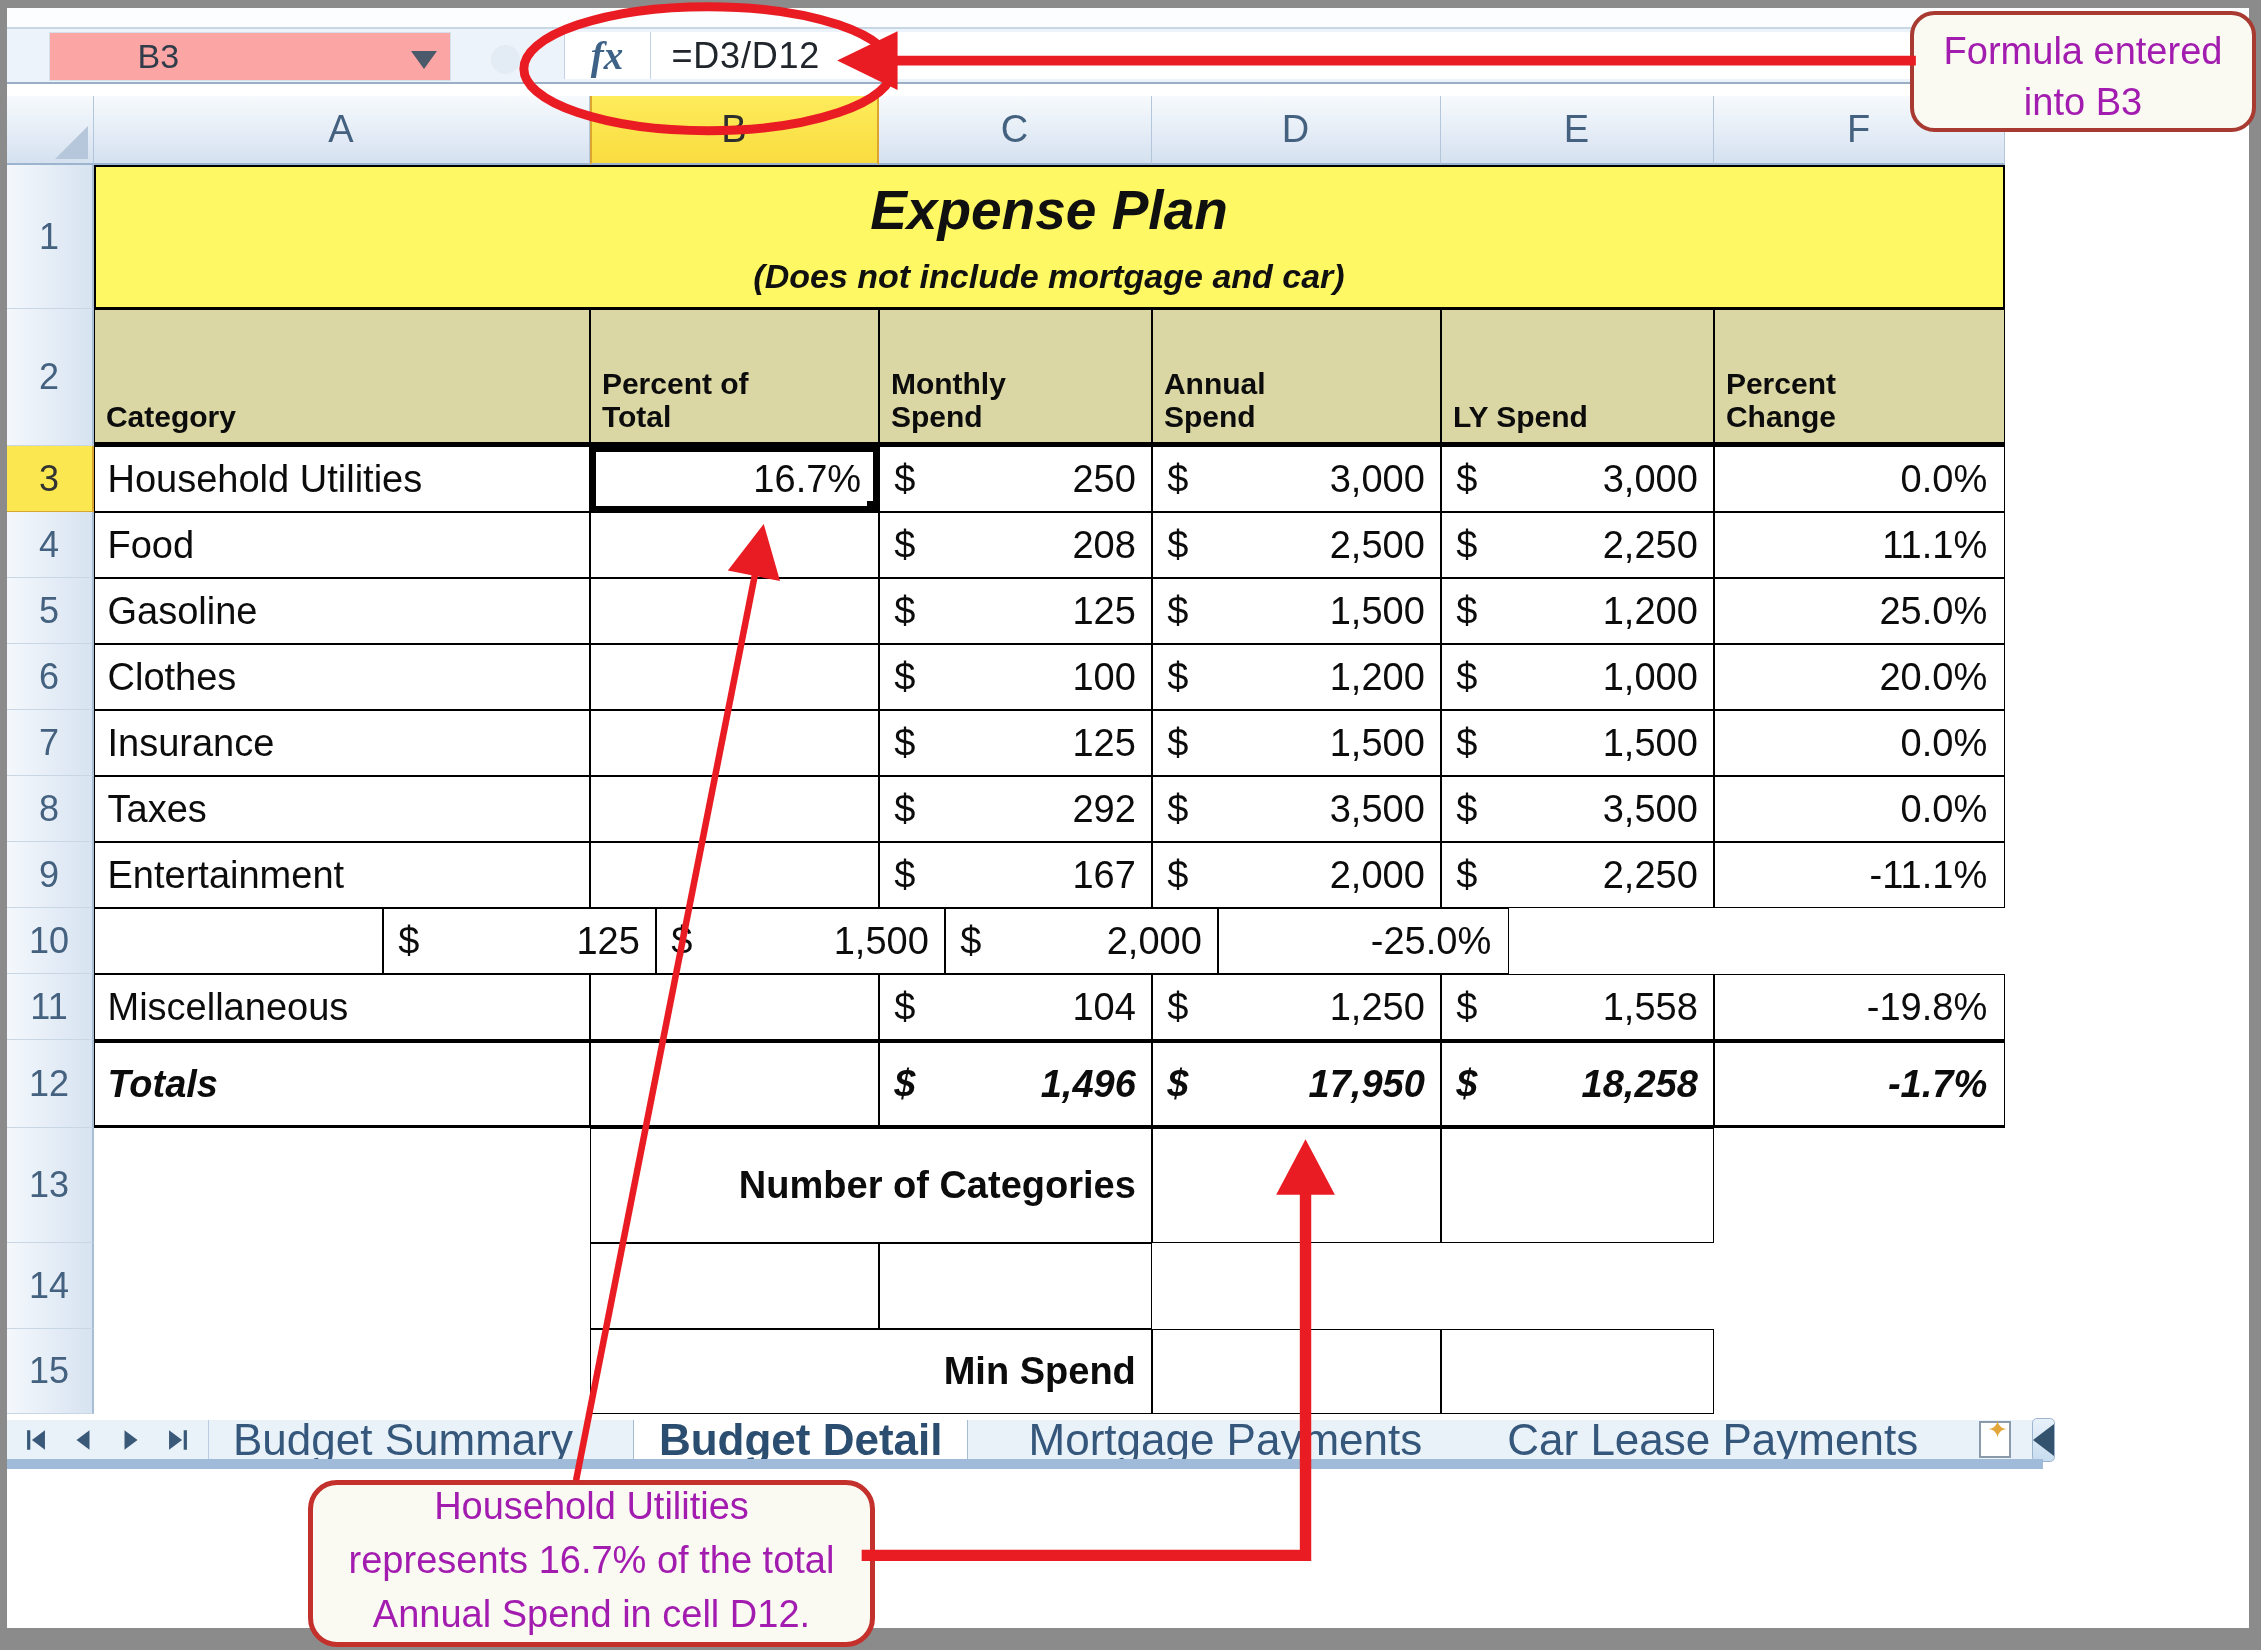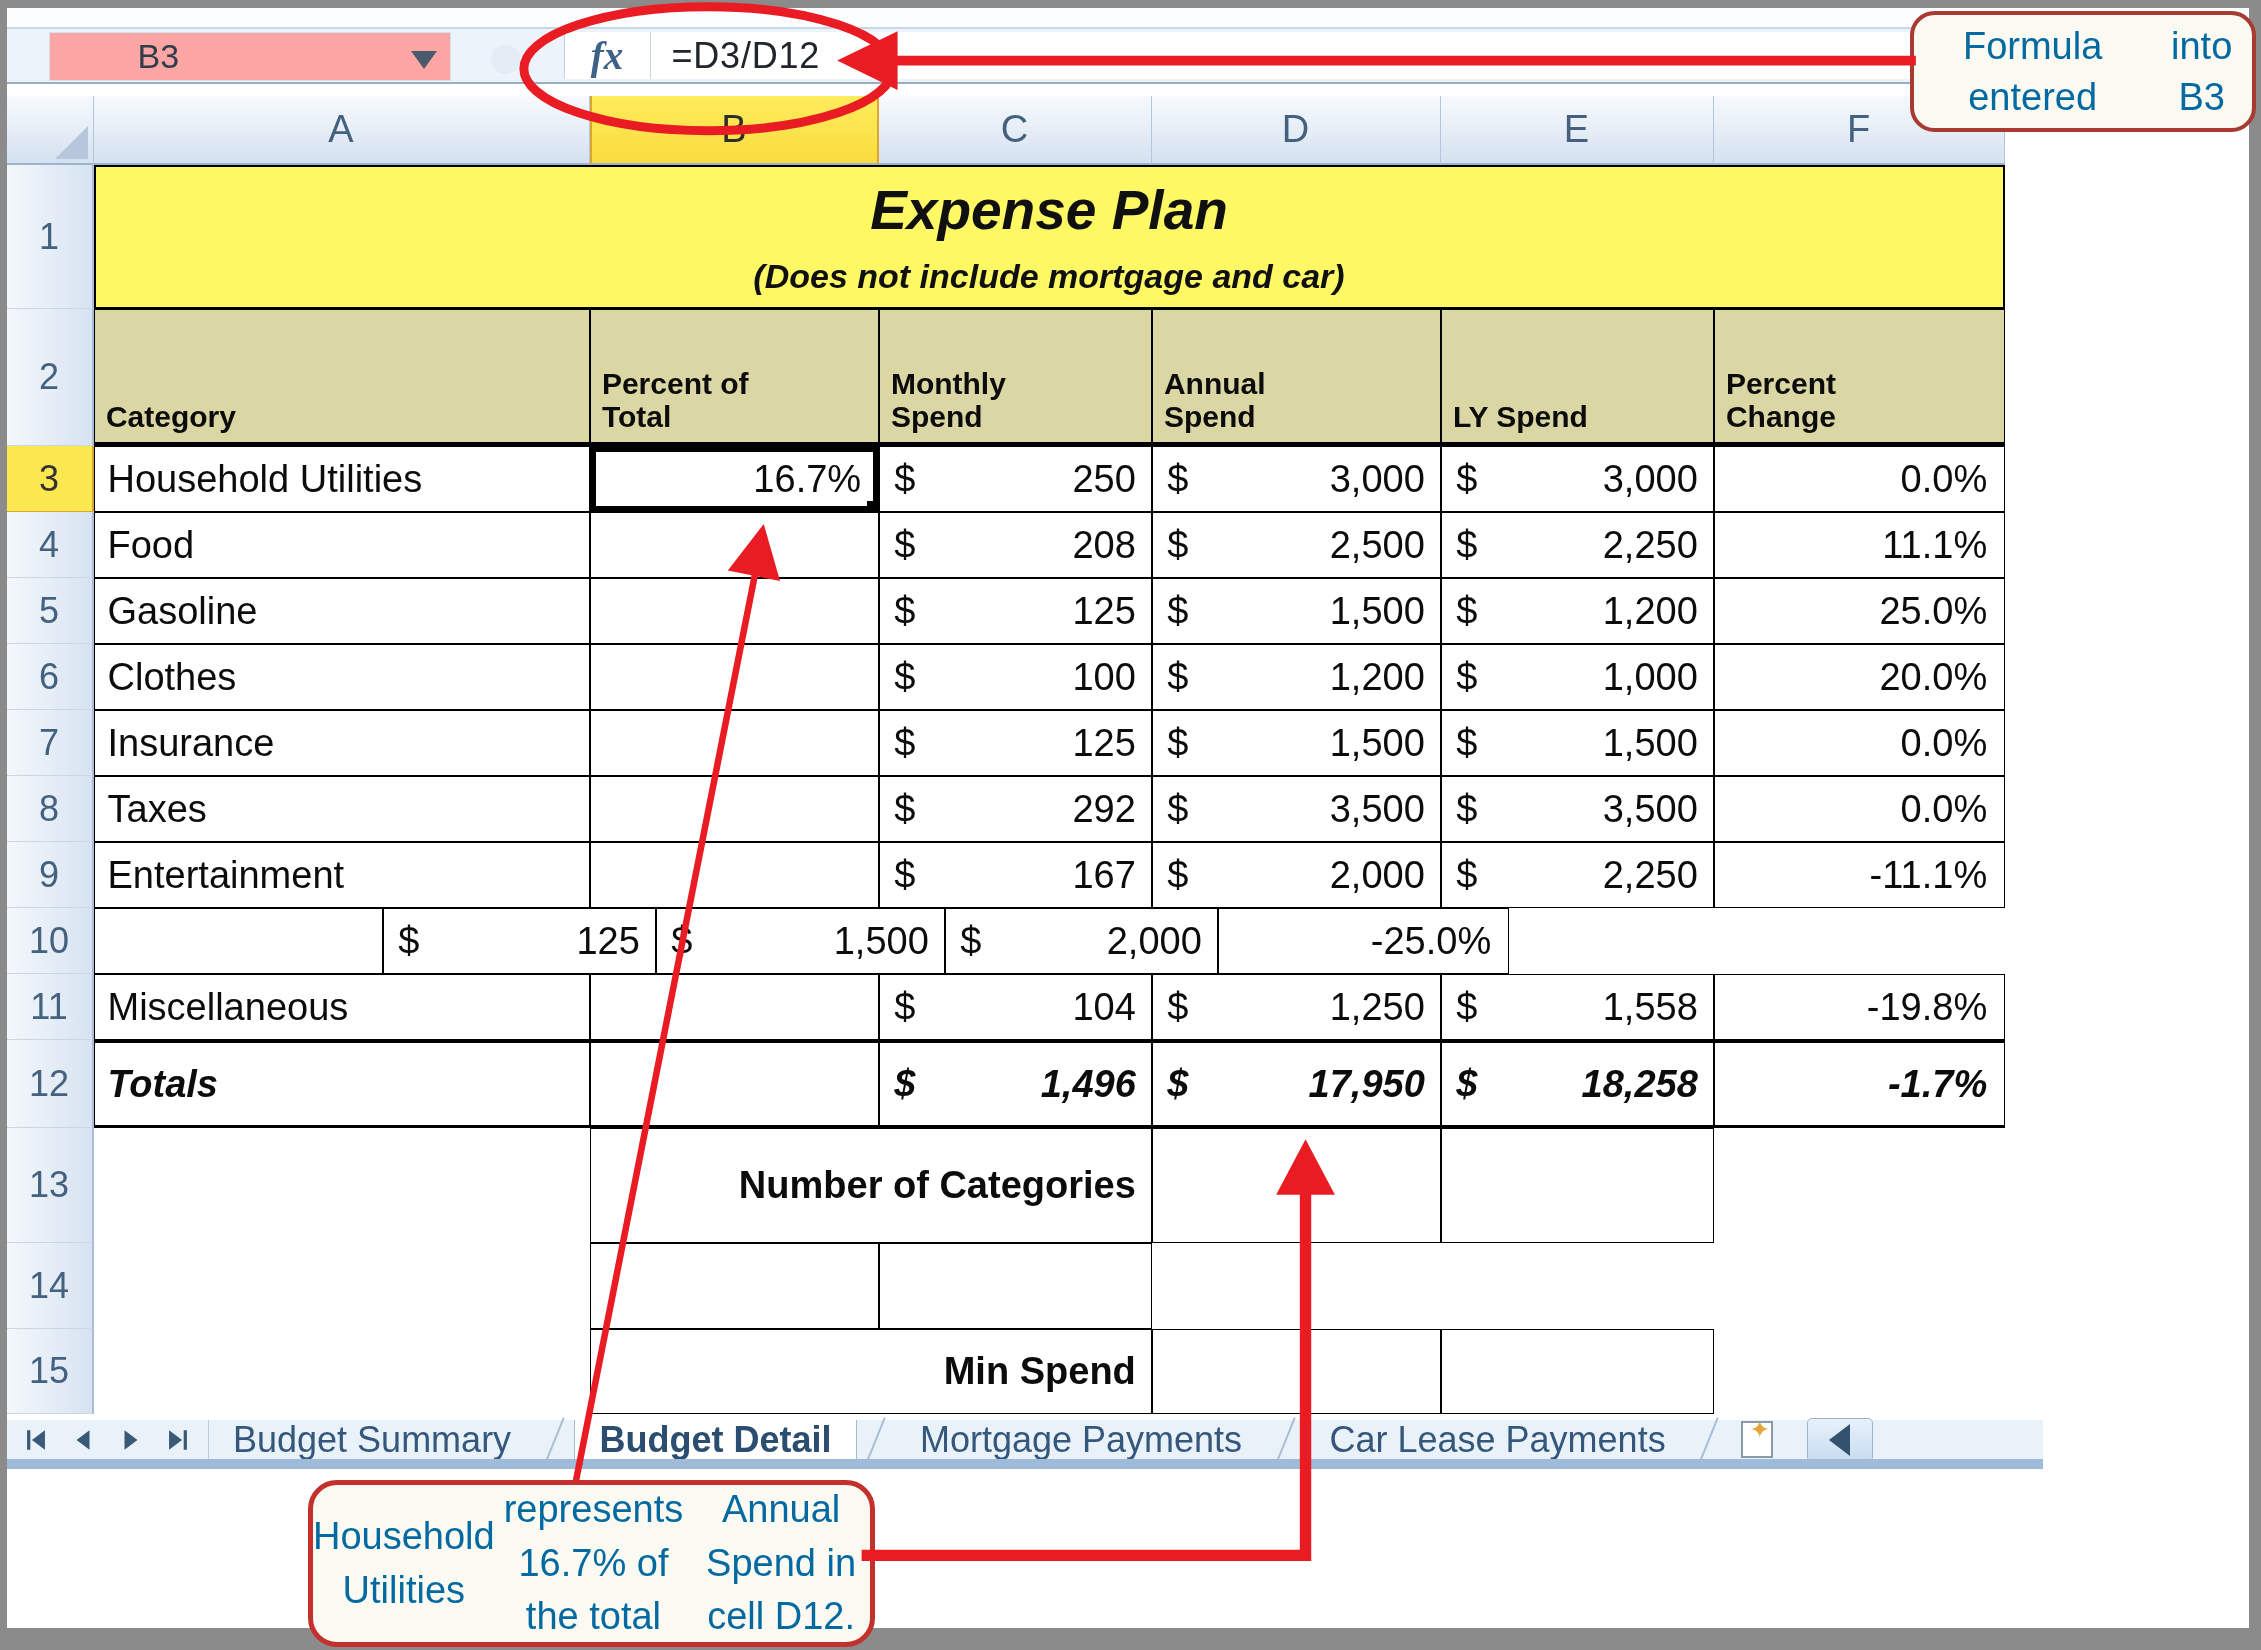--- a/index.html
+++ b/index.html
@@ -37,30 +37,30 @@
   .sp{border:none;background:transparent;}
   .sumlbl{font-weight:bold;justify-content:flex-end;padding-right:14.7px;}
   .selcell{border-width:6.5px;position:relative;justify-content:flex-end;padding-right:11.4px;}
   .selcell::after{content:"";position:absolute;right:-9.8px;bottom:-9.8px;width:13px;height:13px;background:#000;border:2.4px solid #fff;}
   
   #tabbar{position:absolute;left:6.5px;top:1420px;width:2036px;height:39px;background:#eaf2f9;display:flex;align-items:stretch;}
   #tabbarline{position:absolute;left:6.5px;top:1459px;width:2036px;height:9.8px;background:#9fbbd9;}
   .navgrp{flex:0 0 201px;display:flex;align-items:center;justify-content:space-evenly;border-right:1.6px solid #b9cce0;}
   .navbtn{width:36px;height:36px;display:flex;align-items:center;justify-content:center;}
   .navbtn svg{width:26px;height:26px;fill:#3a5878;}
-  .tab{display:flex;align-items:center;padding:0 24.5px;font-size:36px;color:#35577b;white-space:nowrap;}
+  .tab{display:flex;align-items:center;padding:0 24.5px;font-size:44px;color:#35577b;white-space:nowrap;}
   .tab.active{background:#ffffff;font-weight:bold;color:#2a4d70;border-left:1.6px solid #a5bbd2;border-right:1.6px solid #a5bbd2;}
   .slash{width:2.4px;height:47px;background:#a9bfd6;transform:rotate(22deg);align-self:center;margin:0 18px;}
   .inserttab{position:relative;width:57px;display:flex;align-items:center;justify-content:center;}
   .sheeticon{width:28px;height:33px;background:#fff;border:2.4px solid #8a9aaa;position:relative;}
   .sparkle{position:absolute;left:6.5px;top:-4.9px;color:#e3a63b;font-size:24.5px;line-height:1;}
   .scrollbtn{margin-left:21px;width:64px;align-self:center;height:42px;background:linear-gradient(#e8f1fa,#c7dcef);border:1.6px solid #9db4cf;border-radius:4.9px;display:flex;align-items:center;justify-content:center;}
   .scrollbtn .tri{width:0;height:0;border-top:16.3px solid transparent;border-bottom:16.3px solid transparent;border-right:21px solid #33526e;}
   
-  .callout{position:absolute;background:#faf9f2;border-radius:24.5px;z-index:40;display:flex;flex-direction:row;align-items:center;justify-content:center;text-align:center;color:#0369a1;}
+  .callout{position:absolute;background:#faf9f2;border-radius:24.5px;z-index:40;display:flex;flex-direction:column;align-items:center;justify-content:flex-end;text-align:center;color:#a21caf;}
   #callout-top{left:1910px;top:11.4px;width:338px;height:113px;border:4.9px solid #a83a32;font-size:38px;line-height:1.35;}
   #callout-bottom{left:308px;top:1480px;width:557px;height:157px;border:5.7px solid #c4302b;border-radius:29px;font-size:38px;line-height:1.42;}
   
   #overlay{position:absolute;left:0;top:0;width:2261px;height:1651px;z-index:50;pointer-events:none;}
 </style>
 </head>
 <body>
 
 <div id="canvas">
   <div id="window"></div>

